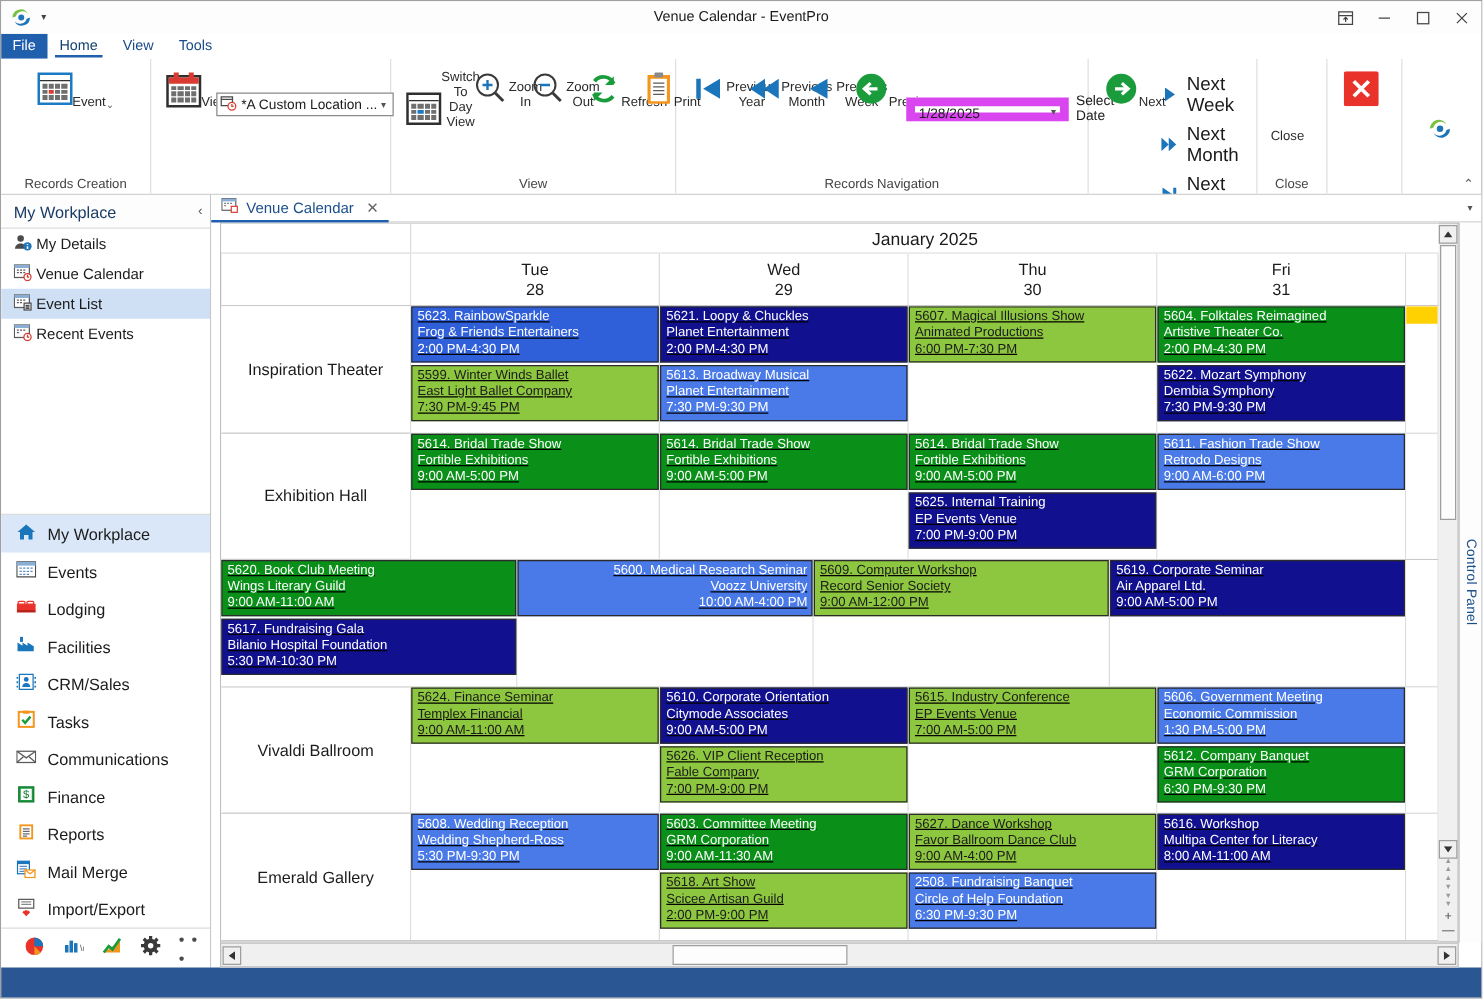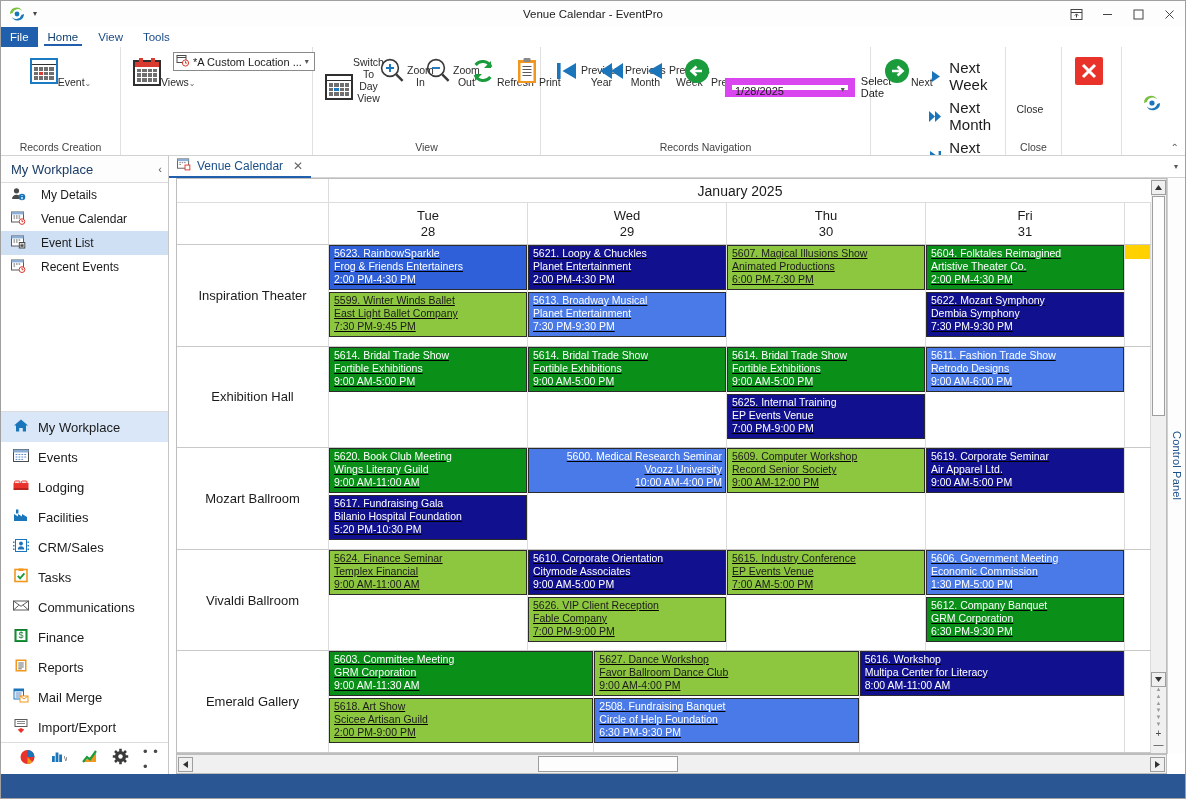--- a/index.html
+++ b/index.html
@@ -99,21 +99,21 @@
   .cal-ico .dots { position: absolute; left: 2px; right: 2px; top: 7px; bottom: 2px;
       display: grid; grid-template-columns: repeat(4,1fr); grid-template-rows: repeat(3,1fr); gap: 1px; }
   .cal-ico .dots i { background: #6f6f6f; display: block; }
   .cal-ico .dots i.on { background: #d93b30; }
   .cal-ico .dots i.bl { background: #1a7bc4; }
   .cal-hook { position: absolute; top: -4px; width: 4px; height: 5px; background: #d93b30; }
 
   .combo {
     width: 148px; height: 19px; border: 1px solid #8a8a8a; background: #fff;
     display: flex; align-items: center; gap: 3px; padding: 0 2px;
-    font-size: 11px; color: #1b1b1b; 
+    font-size: 11px; color: #1b1b1b; margin-top: 22px;
   }
   .combo .cbtext { flex: 1; overflow: hidden; white-space: nowrap; }
   .combo .cbarrow { font-size: 8px; color: #555; padding-right: 3px; }
 
   .datebox {
     width: 148px; height: 19px; border: 7px solid #d946ef; background: #fff;
     display: flex; align-items: flex-start; padding: 0 3px;
     font-size: 11px; color: #1b1b1b;
   }
   .datebox .dtext { flex: 1; }
@@ -138,21 +138,21 @@
     min-height: 0;
   }
   .sb-header {
     height: 26px; display: flex; align-items: center;
     padding: 0 6px 0 10px; font-size: 13px; color: #1b3c66;
     background: #fdfdfd;
   }
   .sb-header .collapse { margin-left: auto; font-size: 11px; color: #5a5a5a; }
   .sb-top { border-top: 1px solid #dcdcdc; }
   .sb-item {
-    height: 24px; display: flex; align-items: center; gap: 15px;
+    height: 24px; display: flex; align-items: center; gap: 3px;
     padding-left: 10px; font-size: 12px; color: #1b1b1b;
   }
   .sb-item.sel { background: #cfe0f5; }
   .sb-spacer { flex: 1; }
   .sb-nav { border-top: 1px solid #dcdcdc; }
   .sb-nav .sb-item { height: 30px; font-size: 13px; padding-left: 12px; gap: 9px; }
   .sb-nav .sb-item.sel { background: #d9e7f8; }
   .sb-foot {
     height: 32px; border-top: 1px solid #dcdcdc;
     display: flex; align-items: center; gap: 14px; padding-left: 18px;
@@ -890,32 +890,31 @@
                     <div class="appt" style="background: rgb(74, 122, 232); color: rgb(255, 255, 255);">
                       <div class="ln">5611. Fashion Trade Show</div>
                       <div class="ln">Retrodo Designs</div>
                       <div class="ln">9:00 AM-6:00 PM</div>
                     </div>
                   </div>
                   <div class="daycol partial"></div>
                 </div>
               </div>
               <div class="room-row" style="flex: 1 1 0px;">
-                <div class="room-label">Mozart Ballroom</div>
                 <div class="room-cols">
                   <div class="daycol">
                     <div class="appt" style="background: rgb(10, 143, 24); color: rgb(255, 255, 255);">
                       <div class="ln">5620. Book Club Meeting</div>
                       <div class="ln">Wings Literary Guild</div>
                       <div class="ln">9:00 AM-11:00 AM</div>
                     </div>
                     <div class="appt" style="background: rgb(17, 17, 143); color: rgb(255, 255, 255);">
                       <div class="ln">5617. Fundraising Gala</div>
                       <div class="ln">Bilanio Hospital Foundation</div>
-                      <div class="ln">5:20 PM-10:30 PM</div>
+                      <div class="ln">5:30 PM-10:30 PM</div>
                     </div>
                   </div>
                   <div class="daycol">
                     <div class="appt" style="background: rgb(74, 122, 232); color: rgb(255, 255, 255); text-align: right;">
                       <div class="ln">5600. Medical Research Seminar</div>
                       <div class="ln">Voozz University</div>
                       <div class="ln">10:00 AM-4:00 PM</div>
                     </div>
                   </div>
                   <div class="daycol">
@@ -975,20 +974,27 @@
                       <div class="ln">GRM Corporation</div>
                       <div class="ln">6:30 PM-9:30 PM</div>
                     </div>
                   </div>
                   <div class="daycol partial"></div>
                 </div>
               </div>
               <div class="room-row" style="flex: 1 1 0px;">
                 <div class="room-label">Emerald Gallery</div>
                 <div class="room-cols">
+                  <div class="daycol">
+                    <div class="appt" style="background: rgb(74, 122, 232); color: rgb(255, 255, 255);">
+                      <div class="ln">5608. Wedding Reception</div>
+                      <div class="ln">Wedding Shepherd-Ross</div>
+                      <div class="ln">5:30 PM-9:30 PM</div>
+                    </div>
+                  </div>
                   <div class="daycol">
                     <div class="appt" style="background: rgb(10, 143, 24); color: rgb(255, 255, 255);">
                       <div class="ln">5603. Committee Meeting</div>
                       <div class="ln">GRM Corporation</div>
                       <div class="ln">9:00 AM-11:30 AM</div>
                     </div>
                     <div class="appt" style="background: rgb(141, 198, 63); color: rgb(27, 27, 27);">
                       <div class="ln">5618. Art Show</div>
                       <div class="ln">Scicee Artisan Guild</div>
                       <div class="ln">2:00 PM-9:00 PM</div>

